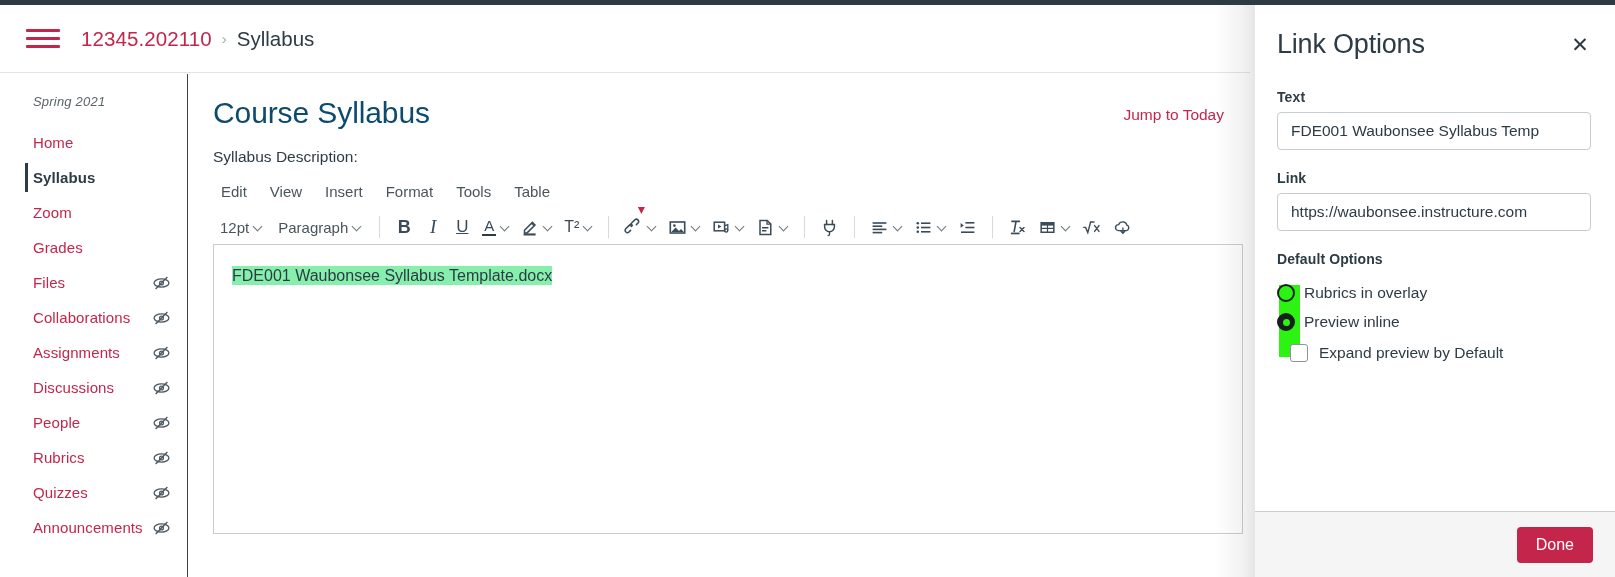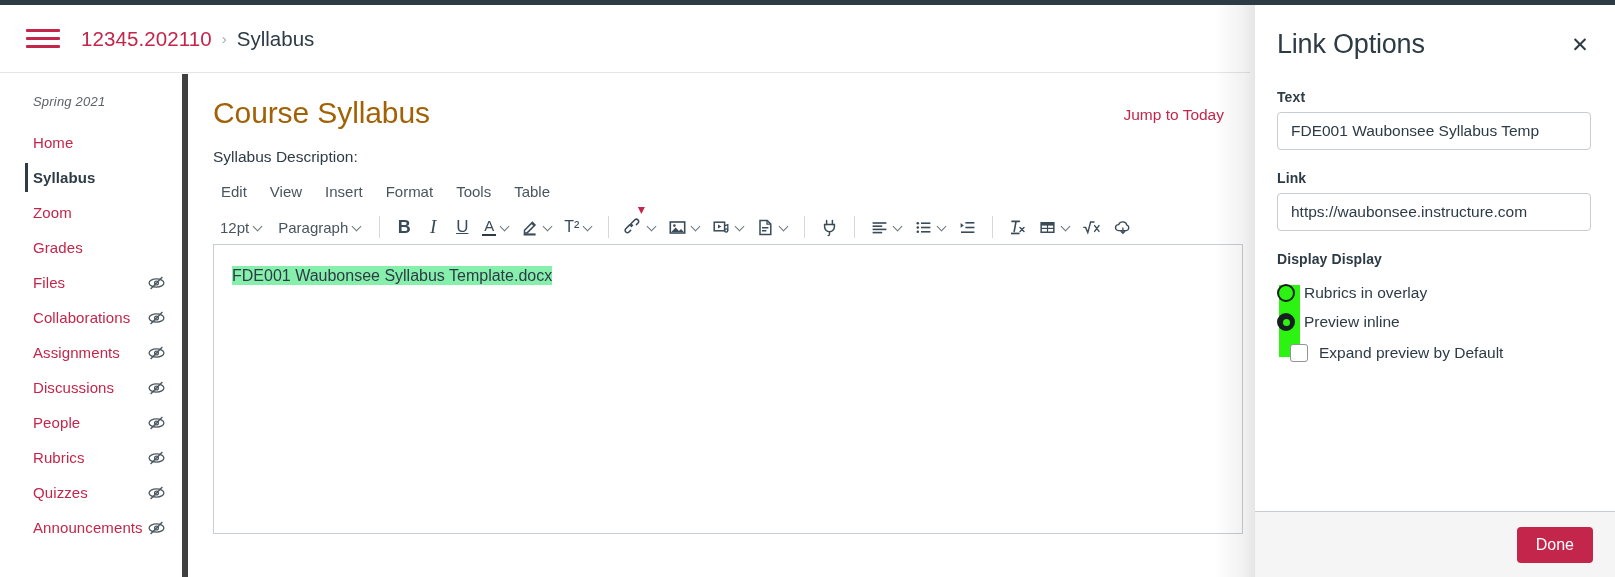--- a/index.html
+++ b/index.html
@@ -73,21 +73,21 @@
     color: #2d3b45;
   }
 
   
   .course-nav {
     position: absolute;
     top: 74px; left: 0;
     width: 188px;
     height: 503px;
     background: #ffffff;
-    border-right: 6px solid #404040;
+    border-right: 1px solid #404040;
     padding-top: 20px;
   }
   .term-label {
     font-size: 13px;
     font-style: italic;
     color: #5a6469;
     padding-left: 33px;
     margin-bottom: 16px;
     letter-spacing: .2px;
   }
@@ -135,21 +135,21 @@
     overflow: hidden;
   }
   .page-head {
     position: relative;
     padding: 22px 26px 0 24px;
     height: 62px;
   }
   .page-title {
     font-size: 30px;
     font-weight: 400;
-    color: #a16207;
+    color: #0c4a6e;
     letter-spacing: -.1px;
     line-height: 1.1;
   }
   .jump-today {
     position: absolute;
     right: 26px;
     top: 32px;
     font-size: 15.5px;
     color: #c3264a;
     text-decoration: none;
@@ -774,21 +774,21 @@
         <div class="field-label">Text</div>
         <input class="field-input" type="text" value="FDE001 Waubonsee Syllabus Temp" style="">
       </div>
 
       <div class="field">
         <div class="field-label">Link</div>
         <input class="field-input" type="text" value="https://waubonsee.instructure.com" style="">
       </div>
 
       <div>
-        <div class="group-label">Display Display</div>
+        <div class="group-label">Default Options</div>
 
         <div class="opts">
           <div class="green-bar"></div>
 
           <div class="opt-row">
             <span class="radio"></span>
             <span class="opt-label">Rubrics in overlay</span>
           </div>
 
           <div class="opt-row">

